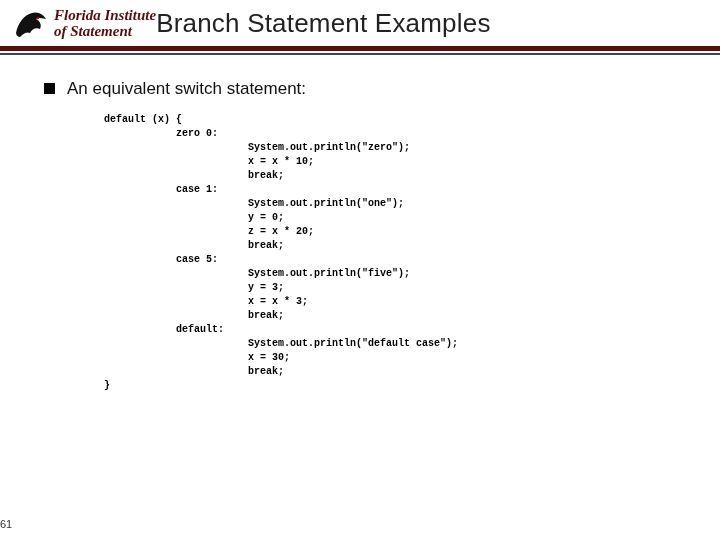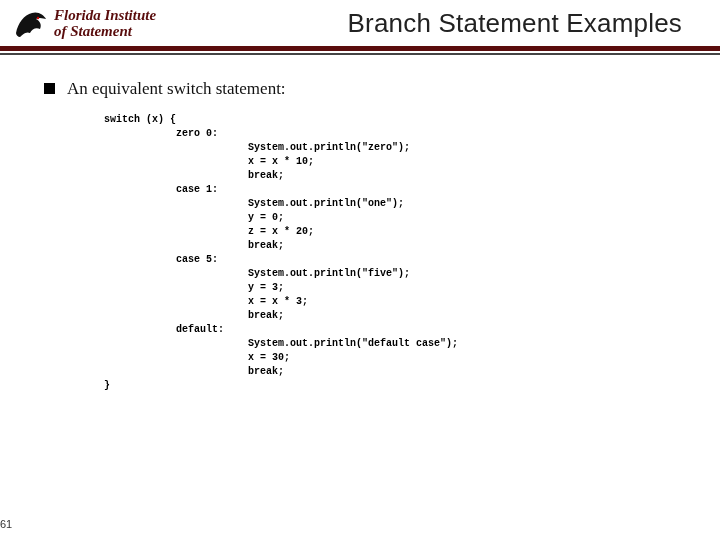--- a/index.html
+++ b/index.html
@@ -8,40 +8,40 @@
     width: 720px;
     height: 540px;
     font-family: Arial, Helvetica, sans-serif;
     background: #ffffff;
     position: relative;
     overflow: hidden;
   }
   .header {
     display: flex;
     align-items: center;
-    padding: 8px 18px 6px 14px;
+    padding: 8px 4px 6px 14px;
     border-radius: 7px;
   }
   .logo-block {
     display: flex;
     align-items: center;
     gap: 4px;
   }
   .logo-icon svg { display: block; }
   .logo-text {
     font-family: "Times New Roman", Times, serif;
     font-style: italic;
     font-weight: bold;
     color: #5a0d0d;
     font-size: 15px;
     line-height: 1.05;
   }
   .title {
     flex: 1;
-    text-align: right;
+    text-align: left;
     font-size: 26px;
     color: #222;
     padding-right: 20px;
     letter-spacing: 0.2px;
   }
   .rule {
     height: 5px;
     background: #5a0d0d;
     margin: 0 0 2px 0;
   }
@@ -63,21 +63,20 @@
   .bullet-box {
     width: 11px;
     height: 11px;
     background: #000;
     margin-top: 4px;
     flex: 0 0 auto;
   }
   .bullet-text {
     font-size: 17px;
     color: #111;
-    font-family: Liberation Serif, serif;
   }
   .code-block {
     font-family: "Courier New", Courier, monospace;
     font-size: 10px;
     font-weight: bold;
     line-height: 1.4;
     white-space: pre;
     color: #000;
     margin-left: 60px;
   }
@@ -112,21 +111,21 @@
 
 <div class="rule"></div>
 <div class="subrule"></div>
 
 <div class="content">
   <div class="bullet-row">
     <div class="bullet-box"></div>
     <div class="bullet-text">An equivalent switch statement:</div>
   </div>
 
-  <div class="code-block"><span>switch (x) {</span>
+  <div class="code-block"><span>default (x) {</span>
 <span>            zero 0:</span>
 <span>                        System.out.println("zero");</span>
 <span>                        x = x * 10;</span>
 <span>                        break;</span>
 <span>            case 1:</span>
 <span>                        System.out.println("one");</span>
 <span>                        y = 0;</span>
 <span>                        z = x * 20;</span>
 <span>                        break;</span>
 <span>            case 5:</span>

